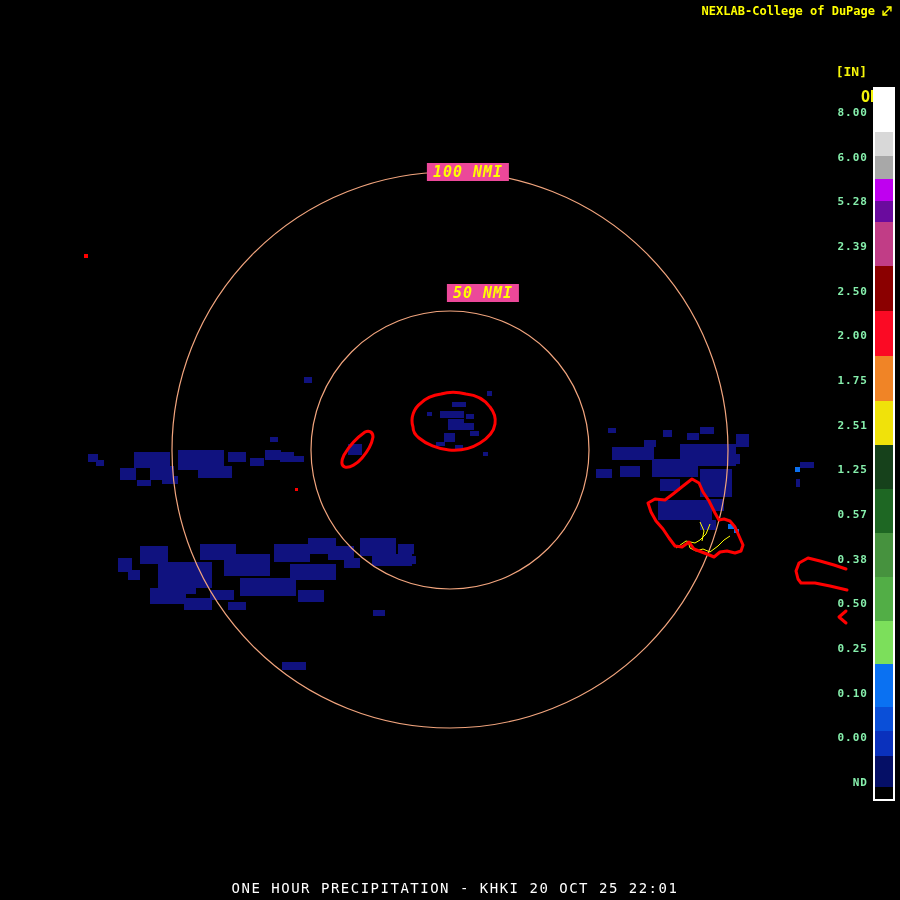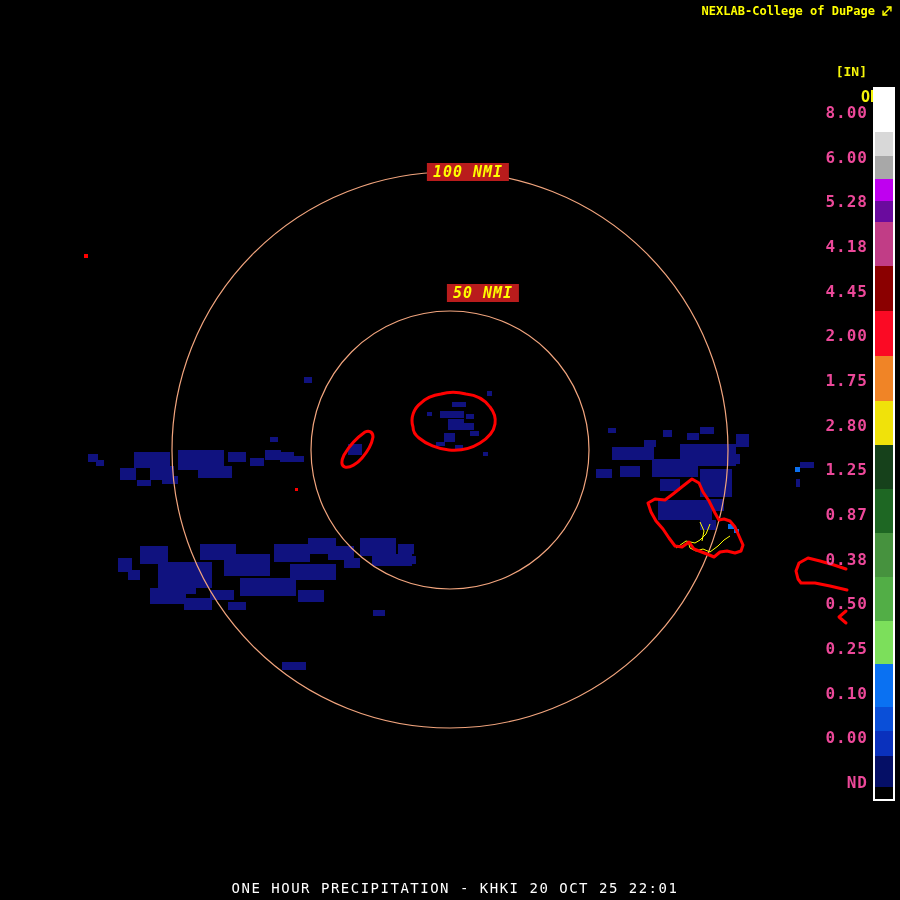--- a/index.html
+++ b/index.html
@@ -12,26 +12,26 @@
   .brand svg{position:static;display:block;}
 
   .legend-station{position:absolute;top:50px;right:12px;color:#f5f50a;
                   font-size:15px;font-weight:bold;margin-top:38px;}
   .legend-units{position:absolute;top:64px;right:33px;color:#f5f50a;
                 font-size:13px;font-weight:bold;}
   .colorbar{position:absolute;left:873px;top:87px;width:18px;height:710px;
             border:2px solid #ffffff;background:#000;}
   .colorbar .band{width:100%;}
   .legend-label{position:absolute;right:32px;transform:translateY(-50%);
-                color:#ec4899;font-size:16px;font-weight:bold;letter-spacing:1px;
+                color:#86efac;font-size:11px;font-weight:bold;letter-spacing:1px;
                 white-space:nowrap;}
 
   .ring-label{position:absolute;transform:translate(-50%,-50%);
               color:#ffff00;font-size:15px;font-weight:bold;font-style:italic;
-              letter-spacing:1px;background:#b91c1c;padding:0 6px;white-space:nowrap;z-index:5;text-align:right;}
+              letter-spacing:1px;background:#ec4899;padding:0 6px;white-space:nowrap;z-index:5;text-align:right;}
 
   .caption{position:absolute;top:880px;left:0;width:910px;text-align:center;
            color:#ffffff;font-size:14px;letter-spacing:1.5px;white-space:nowrap;}
 </style>
 </head>
 <body>
 
 <div class="stage">
 
   <svg id="map-svg" width="900" height="900" viewBox="0 0 900 900">
@@ -180,27 +180,27 @@
       <div class="band" style="height: 43px; background: rgb(10, 113, 242);"></div>
       <div class="band" style="height: 24px; background: rgb(10, 79, 216);"></div>
       <div class="band" style="height: 25px; background: rgb(10, 49, 189);"></div>
       <div class="band" style="height: 31px; background: rgb(5, 15, 102);"></div>
       <div class="band" style="height: 11px; background: rgb(0, 0, 0);"></div>
     </div>
   <div id="legend-labels">
       <div class="legend-label" style="top: 112px;">8.00</div>
       <div class="legend-label" style="top: 156.667px; margin-left: 28px;">6.00</div>
       <div class="legend-label" style="top: 201.333px;">5.28</div>
-      <div class="legend-label" style="top: 246px;">4.18</div>
-      <div class="legend-label" style="top: 290.667px;">4.45</div>
+      <div class="legend-label" style="top: 246px;">2.39</div>
+      <div class="legend-label" style="top: 290.667px;">2.50</div>
       <div class="legend-label" style="top: 335.333px;">2.00</div>
       <div class="legend-label" style="top: 380px;">1.75</div>
-      <div class="legend-label" style="top: 424.667px;">2.80</div>
+      <div class="legend-label" style="top: 424.667px;">2.51</div>
       <div class="legend-label" style="top: 469.334px;">1.25</div>
-      <div class="legend-label" style="top: 514px;">0.87</div>
+      <div class="legend-label" style="top: 514px;">0.57</div>
       <div class="legend-label" style="top: 558.667px;">0.38</div>
       <div class="legend-label" style="top: 603.334px;">0.50</div>
       <div class="legend-label" style="top: 648px;">0.25</div>
       <div class="legend-label" style="top: 692.667px;">0.10</div>
       <div class="legend-label" style="top: 737.334px;">0.00</div>
       <div class="legend-label" style="top: 782px;">ND</div>
     </div>
 
   <div class="caption">ONE HOUR PRECIPITATION - KHKI 20 OCT 25 22:01</div>
 </div>

